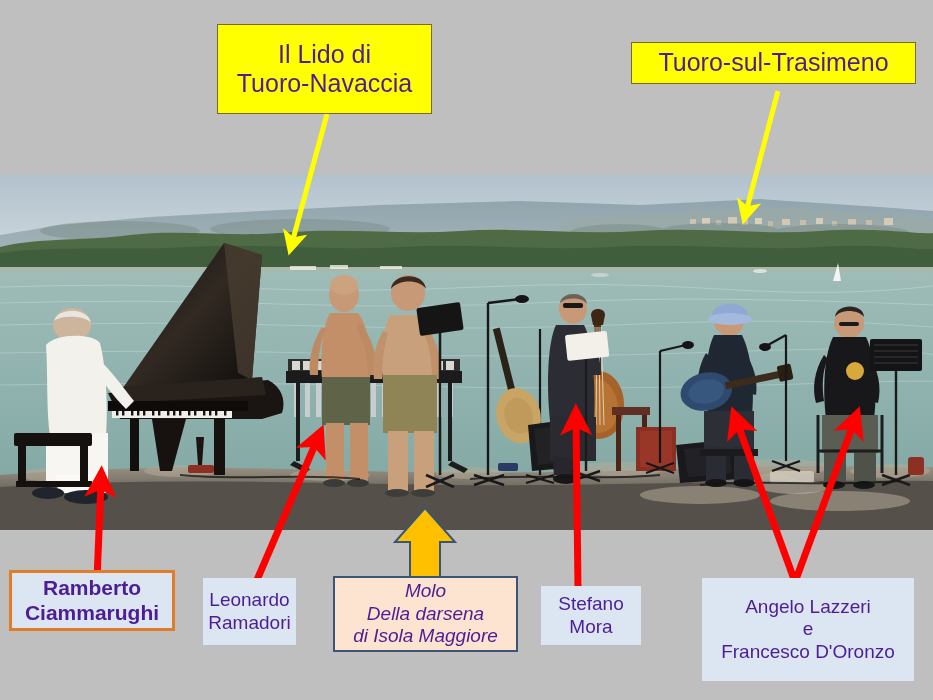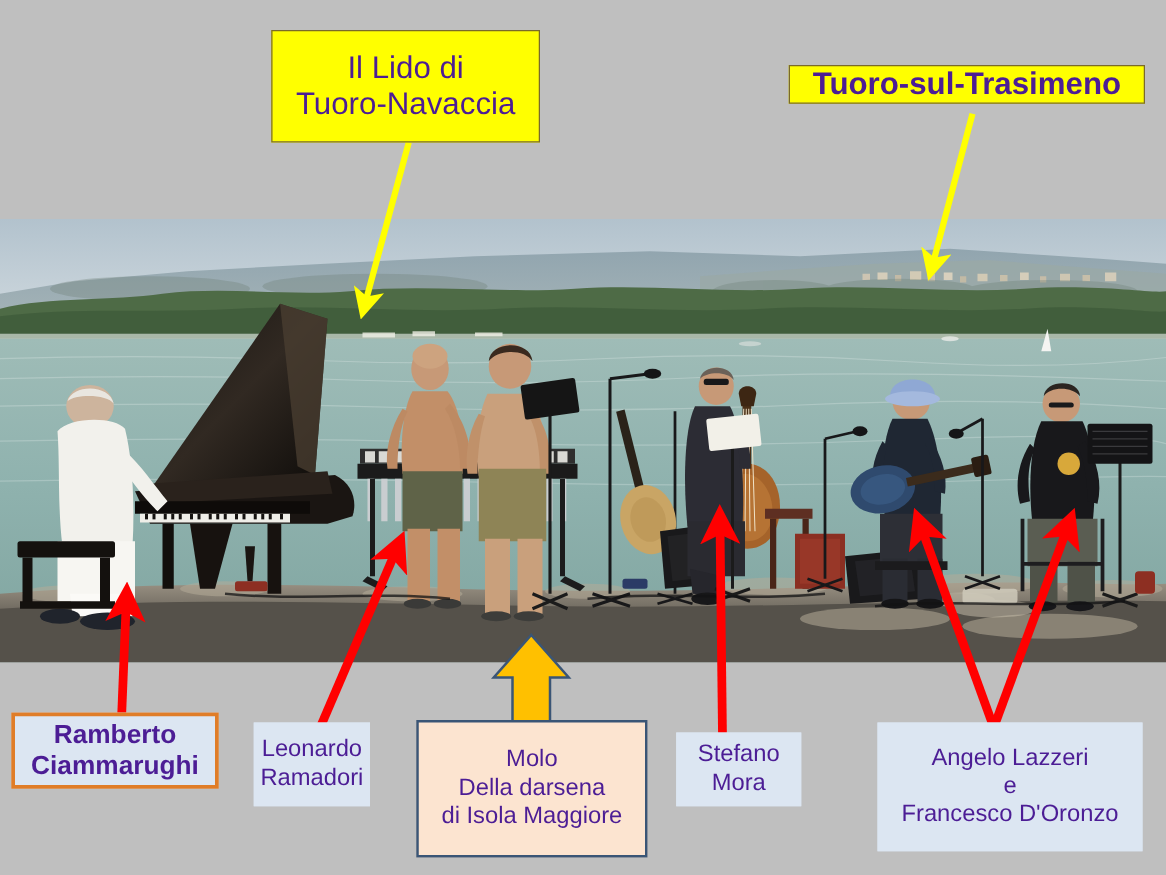--- a/index.html
+++ b/index.html
@@ -466,29 +466,29 @@
 
     <line x1="795" y1="582" x2="737" y2="422" stroke="#ff0000" stroke-width="7" marker-end="url(#rhead)"></line>
     <line x1="795" y1="582" x2="854" y2="422" stroke="#ff0000" stroke-width="7" marker-end="url(#rhead)"></line>
 
     <polygon points="425,508 455,542 440,542 440,578 410,578 410,542 395,542" fill="#ffc000" stroke="#3a5576" stroke-width="2"></polygon>
   </svg>
 
   <div class="box box-yellow" style="left:217px;top:24px;width:215px;height:90px;">Il Lido di
 Tuoro-Navaccia</div>
 
-  <div class="box box-yellow" style="left:631px;top:52px;width:285px;height:31px;font-weight:bold;">Tuoro-sul-Trasimeno</div>
+  <div class="box box-yellow" style="left:631px;top:42px;width:285px;height:42px;">Tuoro-sul-Trasimeno</div>
 
   <div class="box box-orange" style="left:9px;top:544px;width:166px;height:61px;margin-top:26px;">Ramberto
 Ciammarughi</div>
 
   <div class="box box-grayblue" style="left:203px;top:578px;width:93px;height:67px;">Leonardo
 Ramadori</div>
 
-  <div class="box box-peach" style="left:333px;top:576px;width:185px;height:110px;">Molo
+  <div class="box box-peach" style="left:333px;top:576px;width:185px;height:76px;font-style:italic;">Molo
 Della darsena
 di Isola Maggiore</div>
 
   <div class="box box-grayblue" style="left:541px;top:586px;width:100px;height:59px;">Stefano
 Mora</div>
 
   <div class="box box-grayblue" style="left:702px;top:578px;width:212px;height:103px;">Angelo Lazzeri
 e
 Francesco D'Oronzo</div>
 

